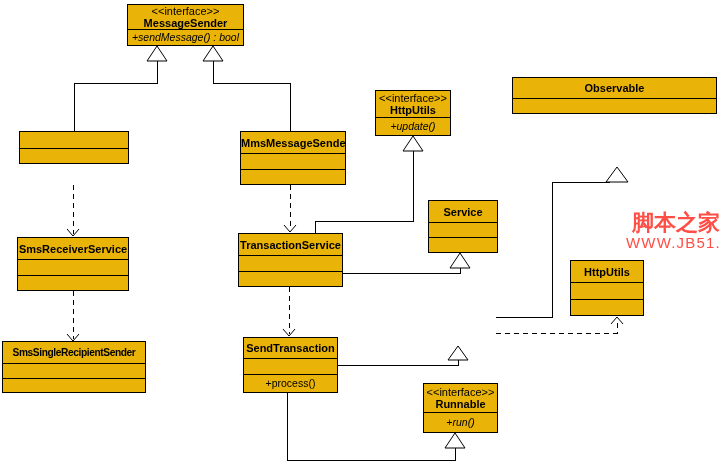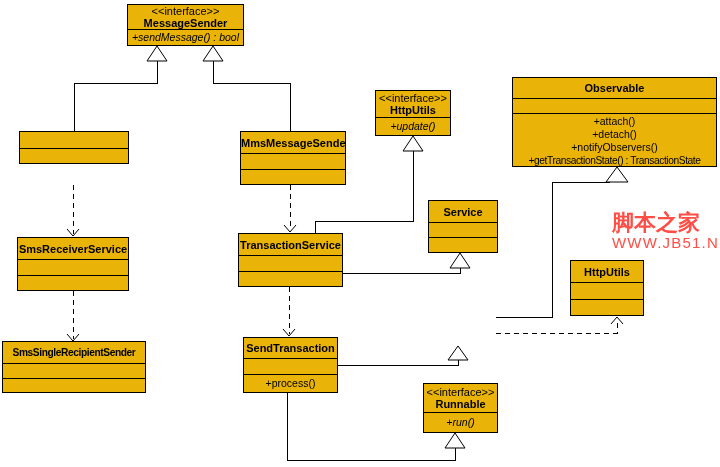--- a/index.html
+++ b/index.html
@@ -10,21 +10,21 @@
   .uml-class{position:absolute;background:#eab308;border:1px solid #000;z-index:1;font-size:11px}
   .cmp{border-top:1px solid #000;display:flex;flex-direction:column;justify-content:center;overflow:hidden}
   .cmp:first-child{border-top:none}
   .title{text-align:center}
   .cname{font-weight:bold;font-size:11px;line-height:12px;white-space:nowrap}
   .stereotype{font-size:11px;line-height:12px;white-space:nowrap}
   .m{font-size:10.5px;line-height:13px;padding:0 2px;text-align:center;white-space:nowrap}
   .m.it{font-style:italic}
   .cmp.list{justify-content:flex-start;padding-top:1px}
   .tight{letter-spacing:-0.4px;font-size:10.2px}
-  .watermark{position:absolute;left:612px;top:210px;width:94px;text-align:left;z-index:2}
+  .watermark{position:absolute;left:626px;top:210px;width:94px;text-align:right;z-index:2}
   .wm-title{font-size:22px;font-weight:bold;line-height:26px;white-space:nowrap}
   .wm-url{font-size:15px;font-weight:normal;letter-spacing:1.2px;margin-top:-2px;white-space:nowrap}
 </style>
 </head>
 <body>
 
 <div class="stage">
 
   <svg class="wires" width="720" height="467" viewBox="0 0 720 467">
 
@@ -112,26 +112,20 @@
     <div class="cmp" style="height:18px">
       <div class="m it">+update()</div>
     </div>
   </div>
 
   <div class="uml-class" style="left:512px;top:77px;width:205px">
     <div class="cmp title" style="height:20px">
       <div class="cname">Observable</div>
     </div>
     <div class="cmp" style="height:15px"></div>
-    <div class="cmp list" style="height:53px">
-      <div class="m">+attach()</div>
-      <div class="m">+detach()</div>
-      <div class="m">+notifyObservers()</div>
-      <div class="m tight">+getTransactionState() : TransactionState</div>
-    </div>
   </div>
 
   <div class="uml-class" style="left:428px;top:200px;width:70px">
     <div class="cmp title" style="height:21px">
       <div class="cname">Service</div>
     </div>
     <div class="cmp" style="height:15px"></div>
     <div class="cmp" style="height:15px"></div>
   </div>
 

